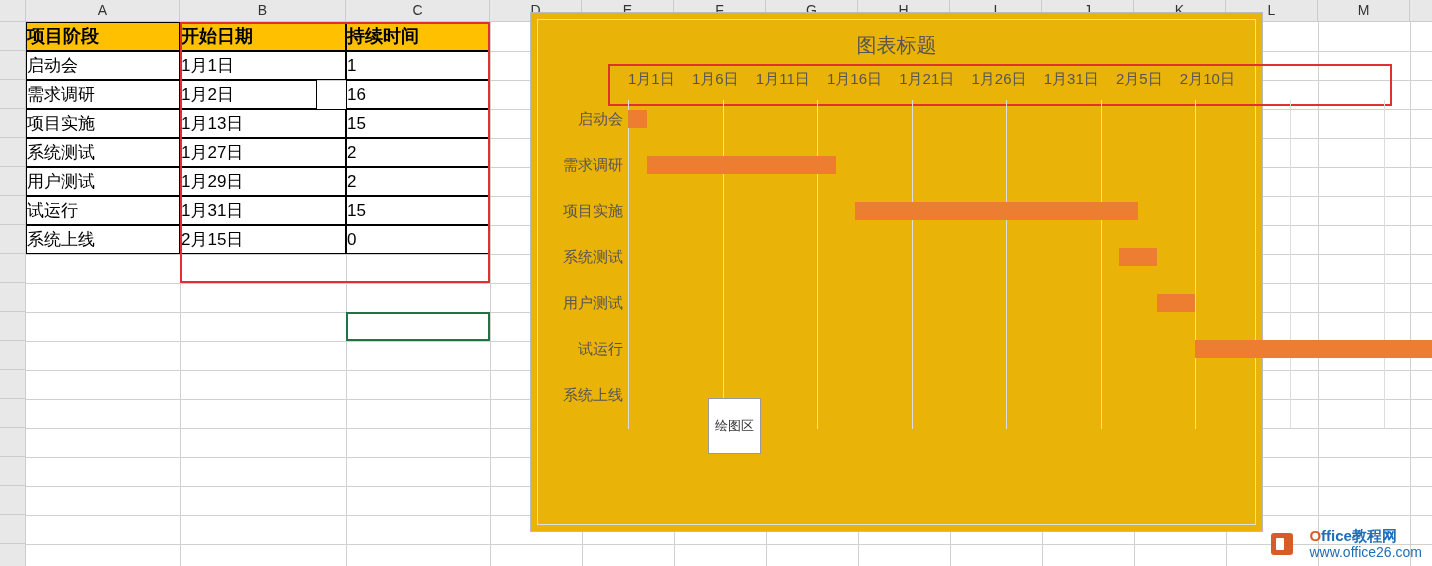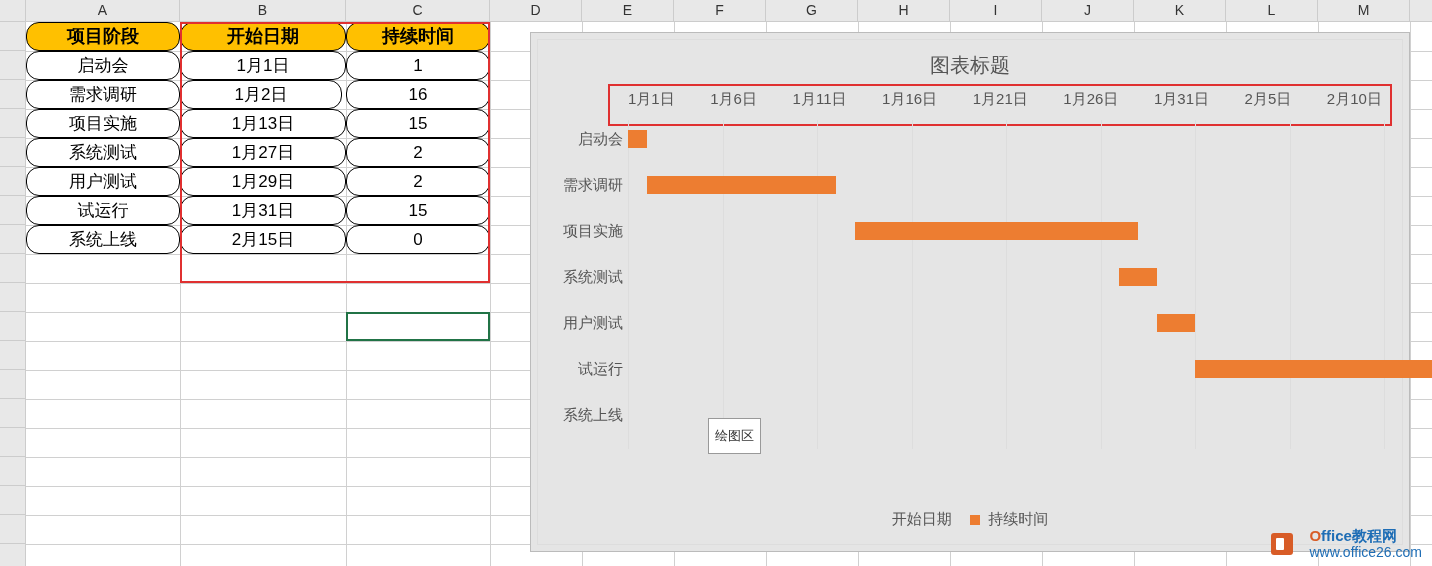--- a/index.html
+++ b/index.html
@@ -44,23 +44,22 @@
       font-size: 13px;
       color:#333;
     }
     .grid-area { flex: 1; position: relative; }
     .cell {
       position: absolute;
       border-right: 1px solid #d0d0d0;
       border-bottom: 1px solid #d0d0d0;
       height: 29px;
       line-height: 27px;
-      text-align: center;
+      text-align: left;
       font-size: 16px;
-      border-radius: 13px;
     }
     .gridline-v { position:absolute; top:0; bottom:0; width:1px; background:#d0d0d0; }
     .gridline-h { position:absolute; left:0; right:0; height:1px; background:#d0d0d0; }
 
     .tbl-header {
       background: #ffc000;
       font-weight: bold;
       border: 1px solid #000;
       font-size: 18px;
     }
@@ -79,25 +78,24 @@
       border: 2px solid #217346;
       pointer-events: none;
       background: transparent;
     }
 
     
     .chart-container {
       position: absolute;
       left: 530px;
       top: 12px;
-      width: 880px;
+      width: 733px;
       height: 520px;
-      background: #e5e5e5;
+      background: #eab308;
       border: 1px solid #bbb;
-      margin-top: 20px;
     }
     .chart-inner {
       position: absolute;
       left: 6px; top: 6px; right: 6px; bottom: 6px;
       border: 1px solid #ddd;
     }
     .chart-title {
       position: absolute;
       left: 0; right: 0; top: 12px;
       text-align: center;
@@ -150,21 +148,21 @@
       width: 1px;
       background: #ddd;
     }
     .baseline {
       position:absolute; left:0; top:0; bottom:0; width:1px; background:#999;
     }
     .plot-tooltip {
       position: absolute;
       background: #fff;
       border: 1px solid #999;
-      padding: 8px 6px;
+      padding: 18px 6px;
       font-size: 13px;
       color: #333;
     }
     .legend {
       position: absolute;
       left: 0; right: 0; bottom: 15px;
       text-align: center;
       font-size: 15px;
       color: #555;
     }
@@ -283,21 +281,21 @@
 
   <div class="cell tbl-header" style="left:0;top:0;width:154px;">项目阶段</div>
   <div class="cell tbl-header" style="left:154px;top:0;width:166px;">开始日期</div>
   <div class="cell tbl-header" style="left:320px;top:0;width:144px;">持续时间</div>
 
   <div id="tblRows">
       <div class="cell tbl-cell" style="left:0;top:29px;width:154px;">启动会</div>
       <div class="cell tbl-cell" style="left:154px;top:29px;width:166px;">1月1日</div>
       <div class="cell tbl-cell" style="left:320px;top:29px;width:144px;">1</div>
       <div class="cell tbl-cell" style="left:0;top:58px;width:154px;">需求调研</div>
-      <div class="cell tbl-cell" style="left:154px;top:58px;width:162px;">1月2日</div>
+      <div class="cell tbl-cell" style="left:154px;top:58px;width:137px;">1月2日</div>
       <div class="cell tbl-cell" style="left:320px;top:58px;width:144px;">16</div>
       <div class="cell tbl-cell" style="left:0;top:87px;width:154px;">项目实施</div>
       <div class="cell tbl-cell" style="left:154px;top:87px;width:166px;">1月13日</div>
       <div class="cell tbl-cell" style="left:320px;top:87px;width:144px;">15</div>
       <div class="cell tbl-cell" style="left:0;top:116px;width:154px;">系统测试</div>
       <div class="cell tbl-cell" style="left:154px;top:116px;width:166px;">1月27日</div>
       <div class="cell tbl-cell" style="left:320px;top:116px;width:144px;">2</div>
       <div class="cell tbl-cell" style="left:0;top:145px;width:154px;">用户测试</div>
       <div class="cell tbl-cell" style="left:154px;top:145px;width:166px;">1月29日</div>
       <div class="cell tbl-cell" style="left:320px;top:145px;width:144px;">2</div>
@@ -367,25 +365,20 @@
        <div class="gantt-bar" style="left:567px;width:283.5px"></div>
      </div>
         <div class="gantt-row" style="top:280px">
        <div class="gantt-label">系统上线</div>
 
      </div>
       </div>
 
     <div class="plot-tooltip" style="left:170px; top:378px;">绘图区</div>
 
-    <div class="legend">
-      <span>开始日期</span>
-      <span class="swatch"></span>
-      <span>持续时间</span>
-    </div>
   </div>
 </div>
 
 <div class="watermark">
   <div class="ologo"></div>
   <div>
     <div class="wm-title"><span class="o">O</span><span class="rest">ffice教程网</span></div>
     <div class="wm-sub">www.office26.com</div>
   </div>
 </div>

